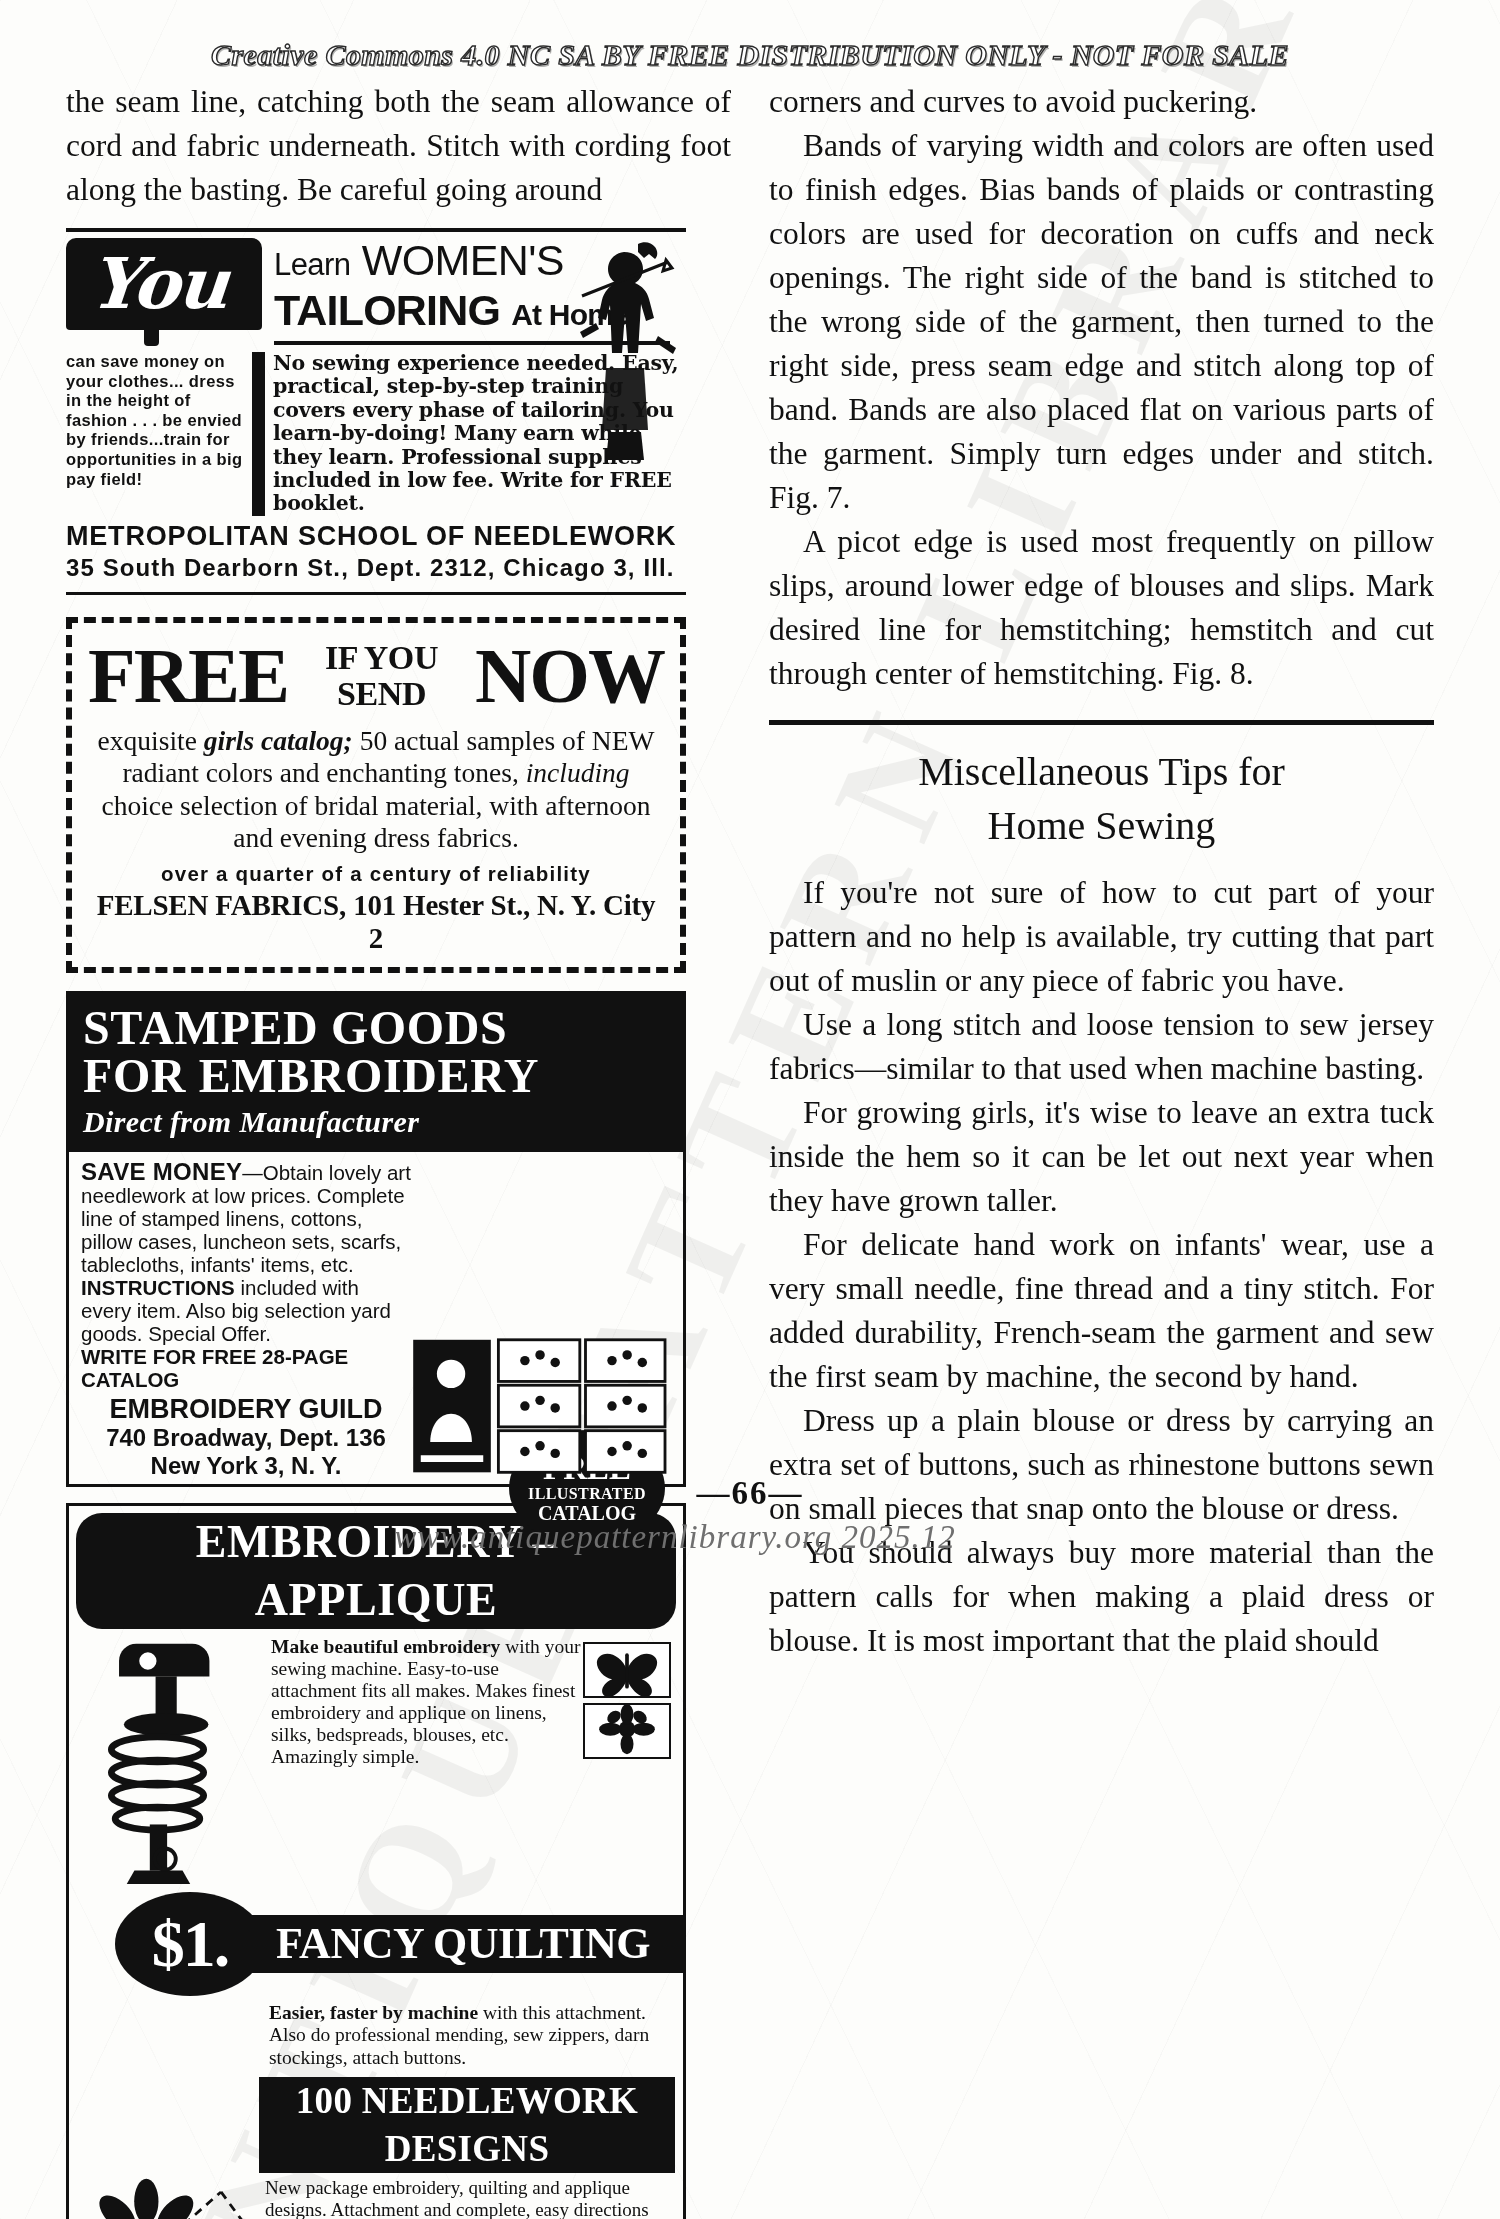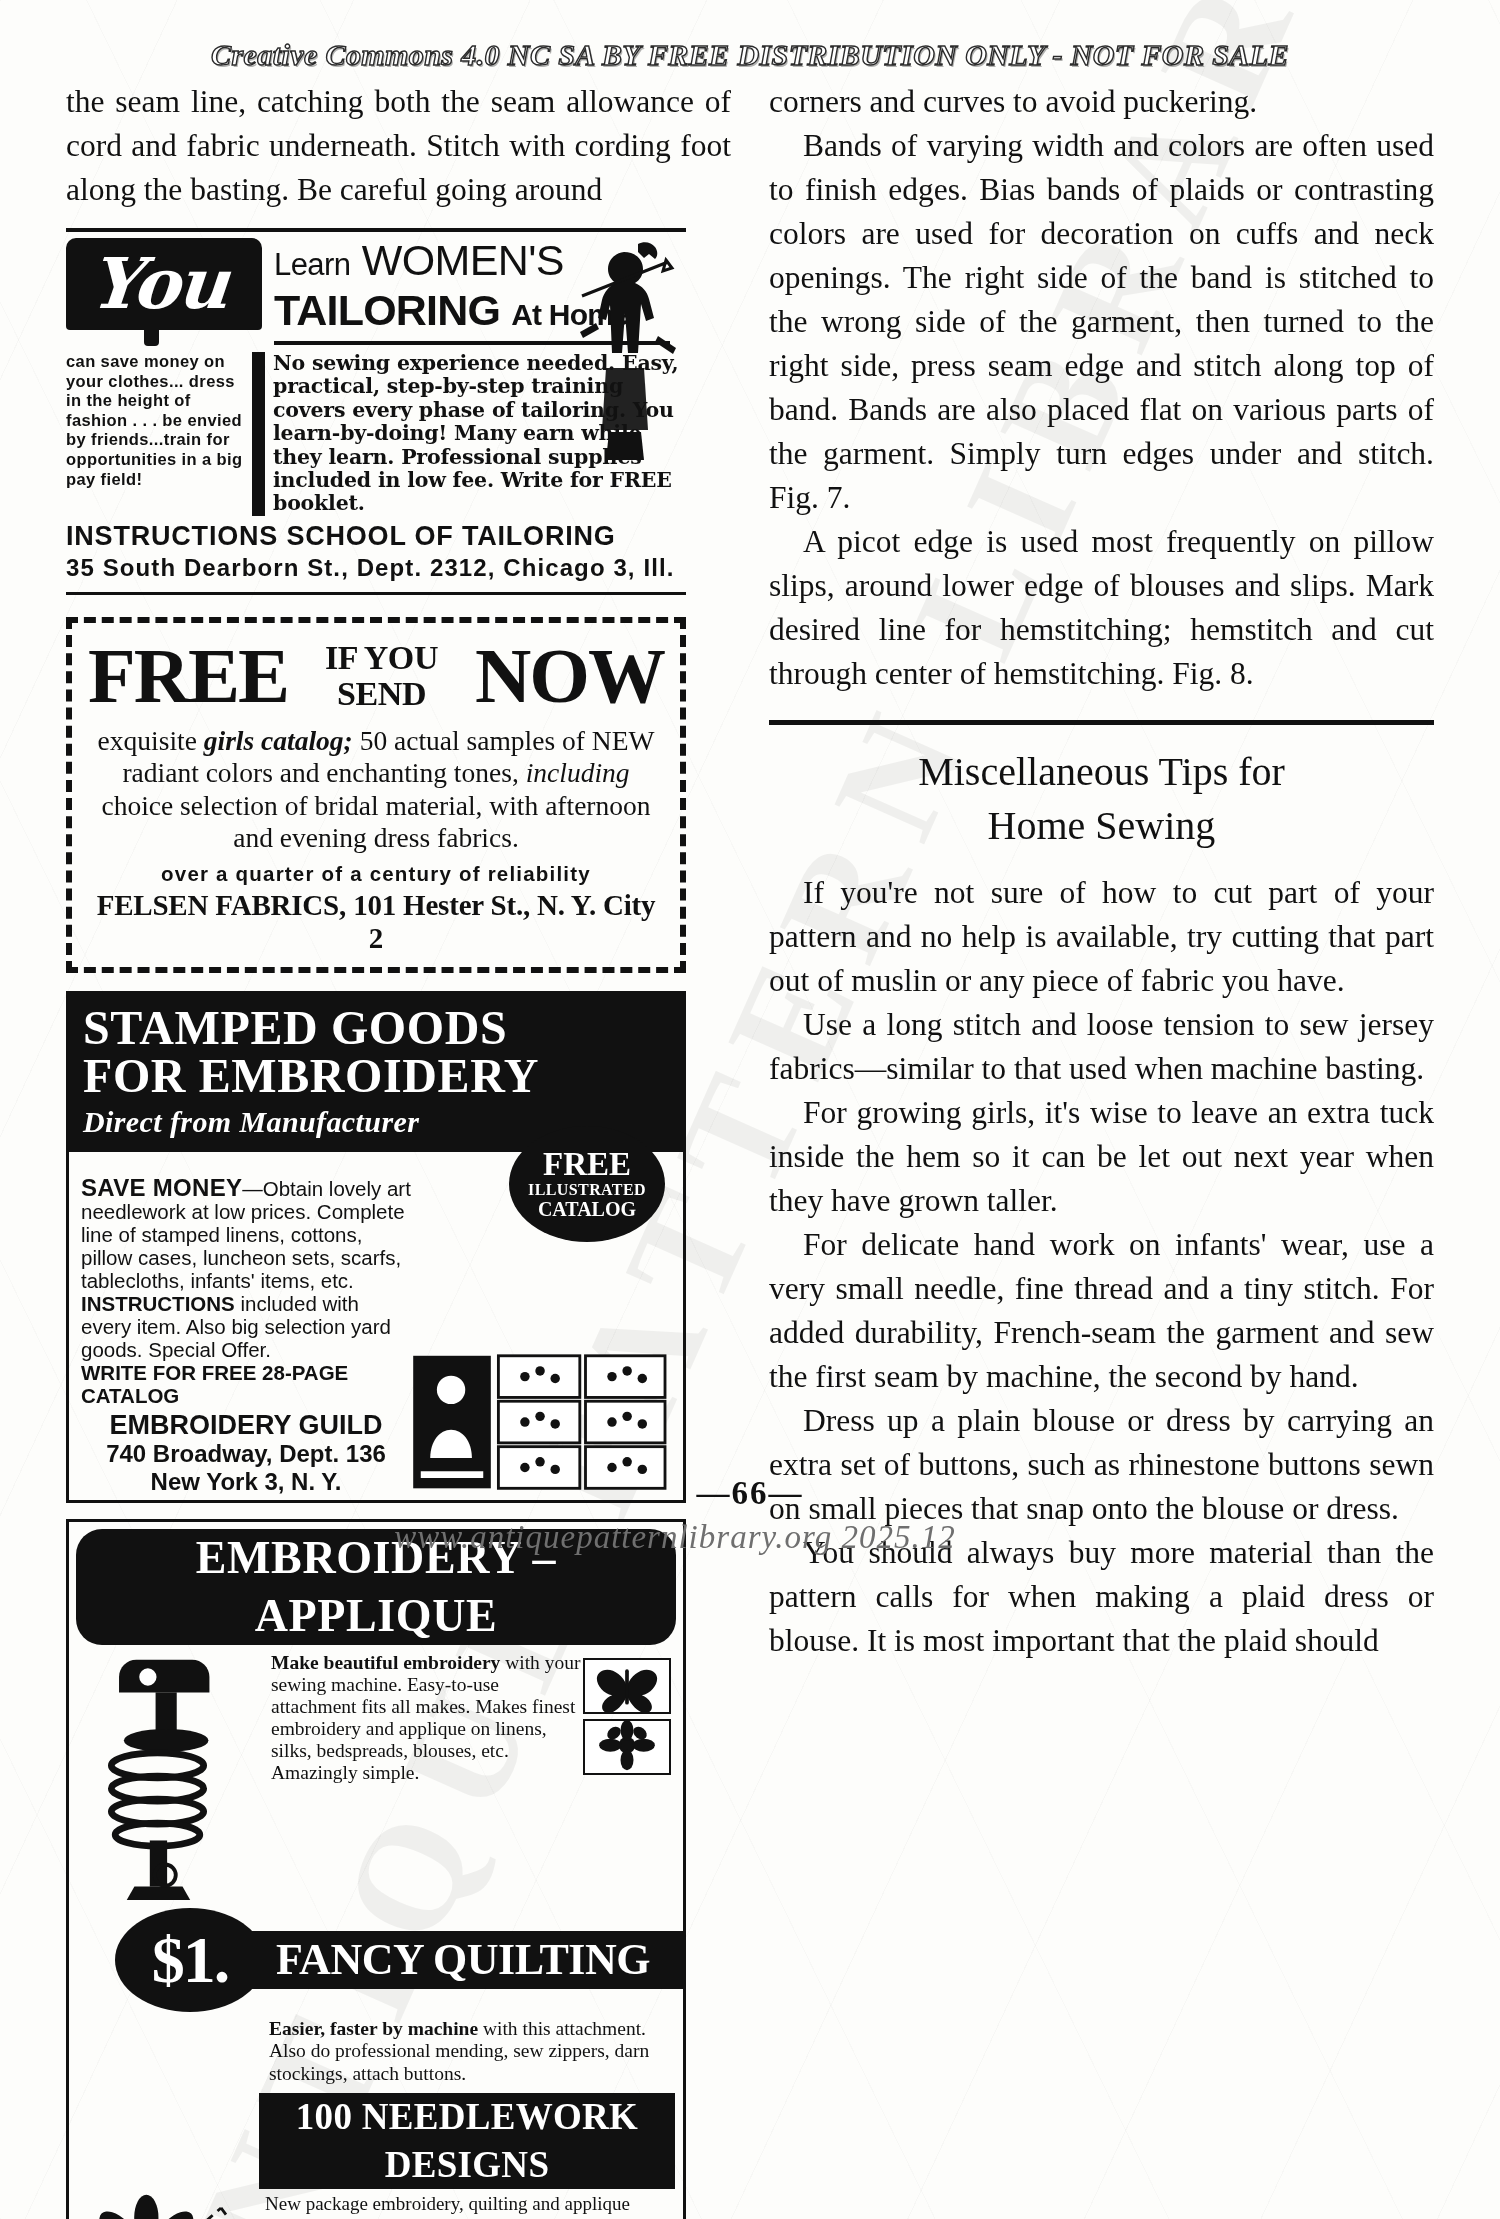--- a/index.html
+++ b/index.html
@@ -139,21 +139,21 @@
   }
   .fs-addr{
     font-weight:700; font-size:29px; text-align:center; letter-spacing:-.2px; margin-top:3px;
   }
 
   
   #ad-stamped{ margin-top:18px; width:620px; border:3px solid #111; }
   .st-band{ background:#111; color:#fff; padding:10px 14px 12px; }
   .st-l1,.st-l2{ font-weight:700; font-size:48px; line-height:48px; letter-spacing:.6px; }
   .st-l3{ font-weight:700; font-style:italic; font-size:30px; line-height:36px; margin-top:4px; letter-spacing:.4px;}
-  .st-mid{ display:flex; padding:24px 12px 4px; }
+  .st-mid{ display:flex; padding:8px 12px 4px;flex-direction:column; }
   .st-copy{ width:330px; font-size:20.5px; line-height:23px; font-family:"Liberation Sans",sans-serif; }
   .st-copy b{ font-weight:700; }
   .st-copy .big{ font-weight:700; font-size:24px; letter-spacing:.3px; }
   .st-guild{ text-align:center; font-weight:700; font-size:27px; line-height:30px; margin-top:3px; }
   .st-addr{ text-align:center; font-weight:700; font-size:24px; line-height:28px; }
   .st-art{ flex:1; padding-left:6px; position:relative; }
   .free-bubble{
     position:absolute; right:6px; top:-50px; width:156px; height:116px;
     background:#111; color:#fff; border-radius:50%;
     display:flex; flex-direction:column; align-items:center; justify-content:center;
@@ -266,21 +266,21 @@
       </div>
 
       <div class="tl-mid">
         <div class="tl-left">can save money on your clothes... dress in the height of fashion . . . be envied by friends...train for opportunities in a big pay field!</div>
         <div class="tl-bar"></div>
         <div class="tl-right">
           <span>No sewing experience needed. Easy, practical, step-by-step training covers every phase of tailoring. </span><b>You learn-by-doing!</b><span> Many earn while they learn. Professional supplies included in low fee. Write for FREE booklet.</span>
         </div>
       </div>
 
-      <div class="tl-foot1">INSTRUCTIONS SCHOOL OF TAILORING</div>
+      <div class="tl-foot1">METROPOLITAN SCHOOL OF NEEDLEWORK</div>
       <div class="tl-foot2">35 South Dearborn St., Dept. 2312, Chicago 3, Ill.</div>
     </div>
 
     <div class="hr-thin" style="margin-top:6px"></div>
 
     <div id="ad-felsen">
       <div class="fs-top">
         <div class="fs-free">FREE</div>
         <div class="fs-ifsend">
           <div>IF YOU</div>

